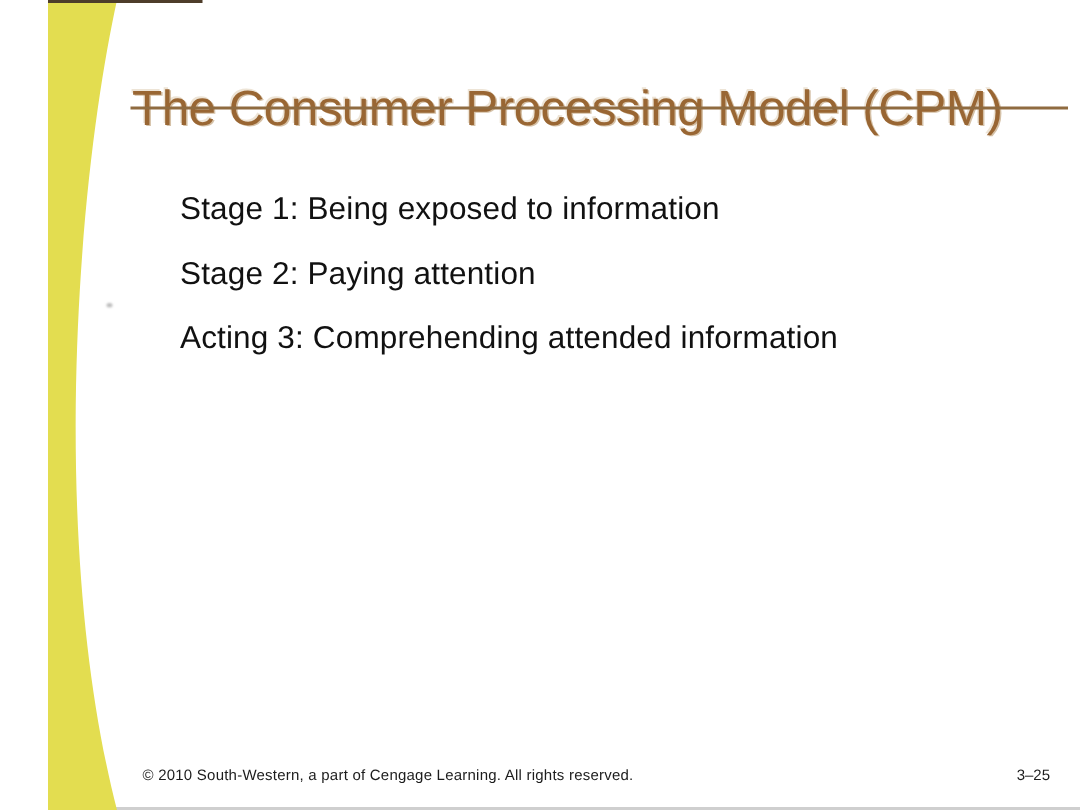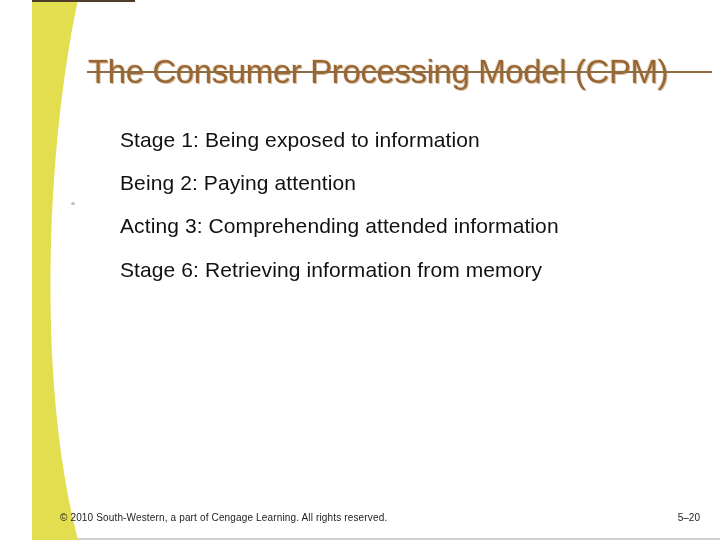--- a/index.html
+++ b/index.html
@@ -22,21 +22,21 @@
   }
   .title-rule{position:absolute;left:55px;top:71px;width:625px;height:2px;background:#8f6b40;z-index:4;}
   .stage-list{
     position:absolute;left:88px;top:118px;z-index:4;margin:0;padding:0;list-style:none;
     font-size:21px;color:#111111;letter-spacing:0.1px;
   }
   .stage-list li{line-height:43.2px;white-space:nowrap;}
   .stray-dot{position:absolute;left:39px;top:202px;width:4px;height:3px;border-radius:50%;
     background:#bdbdbd;filter:blur(0.6px);z-index:4;}
   .footer-copyright{
-    position:absolute;left:28px;top:512px;z-index:4;
+    position:absolute;left:63px;top:512px;z-index:4;
     font-size:10px;color:#1c1c1c;letter-spacing:0.15px;white-space:nowrap;text-align:right;
   }
   .footer-page{
     position:absolute;right:52px;top:512px;z-index:4;
     font-size:10px;color:#1c1c1c;white-space:nowrap;
   }
 </style>
 </head>
 <body>
 
@@ -48,23 +48,22 @@
     <path id="accent-path" d="M46,0 C34,55 20,150 18.5,270 C17.5,380 28,470 46,540 L0,540 L0,0 Z" fill="#e3dd50"></path>
   </svg>
 
   <div class="top-rule"></div>
 
   <h1 class="slide-title" style="color: rgb(153, 102, 51);">The Consumer Processing Model (CPM)</h1>
   <div class="title-rule" style="background: rgb(143, 107, 64);"></div>
 
   <ul class="stage-list">
     <li>Stage 1: Being exposed to information</li>
-    <li>Being 2: Paying attention</li>
+    <li>Stage 2: Paying attention</li>
     <li>Acting 3: Comprehending attended information</li>
-    <li>Stage 6: Retrieving information from memory</li>
   </ul>
 
   <div class="stray-dot"></div>
 
   <div class="footer-copyright">© 2010 South-Western, a part of Cengage Learning. All rights reserved.</div>
-  <div class="footer-page">5–20</div>
+  <div class="footer-page">3–25</div>
 
 </div>
 
 </body></html>

